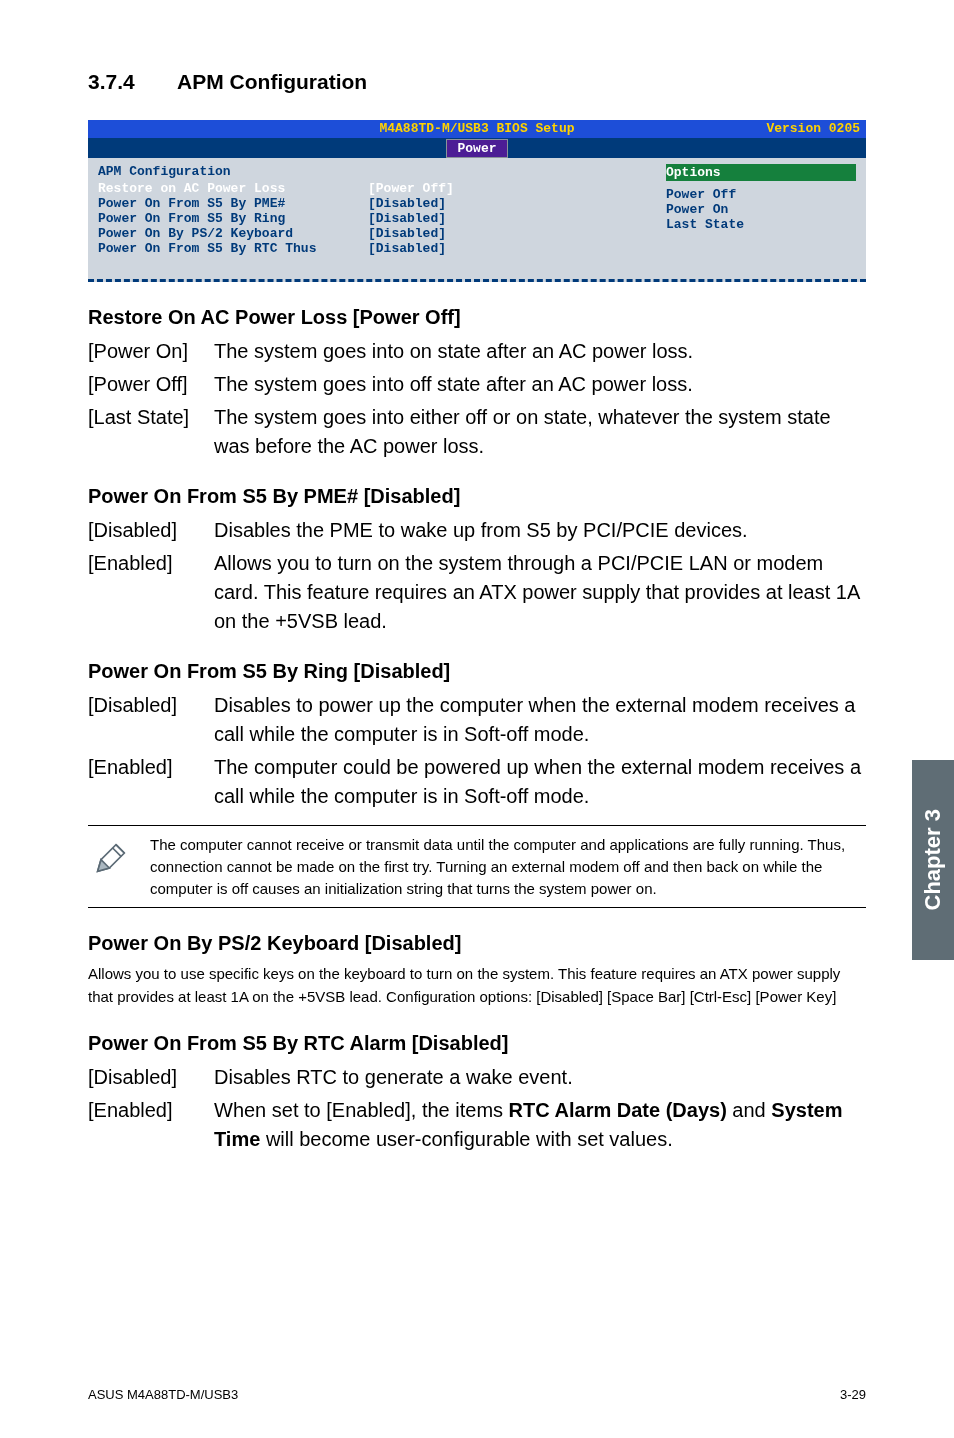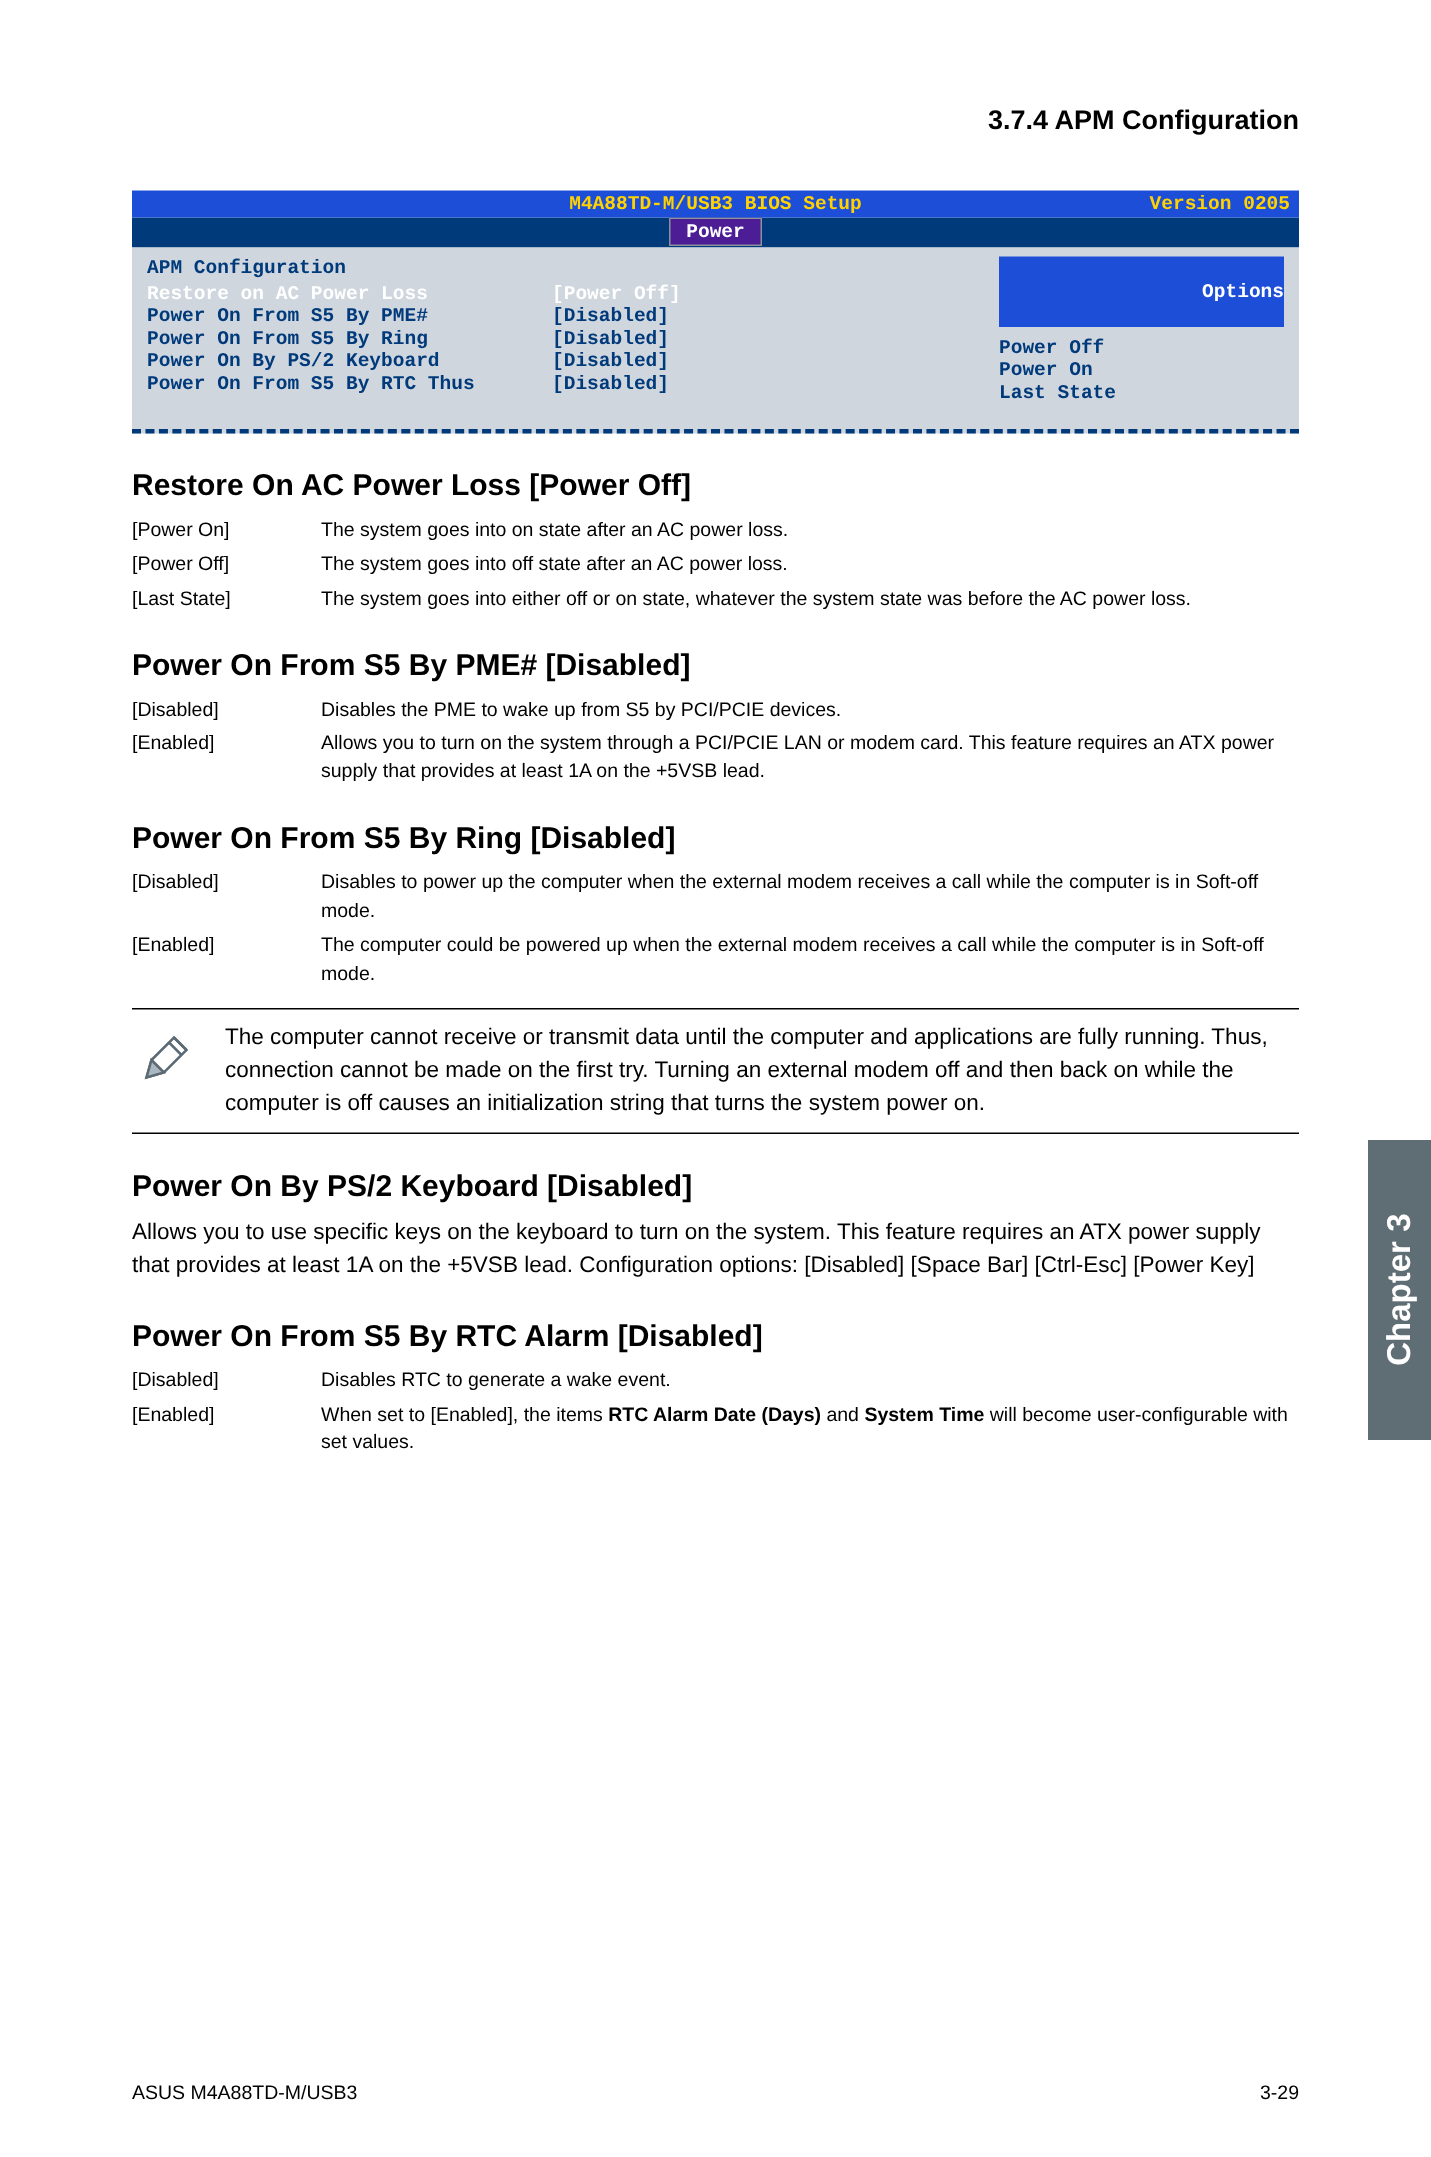--- a/index.html
+++ b/index.html
@@ -1,41 +1,41 @@
 <!DOCTYPE html>
 <html><head>
 <meta charset="utf-8">
 <style>
   html,body { margin:0; padding:0; background:#fff; font-family: Helvetica, Arial, sans-serif; color:#000; }
   .page { width:954px; min-height:1438px; box-sizing:border-box; padding:70px 88px 30px 88px; position:relative; }
   .side-tab { position:absolute; right:0; top:760px; width:42px; height:200px; background:#5f6d75; display:flex; align-items:center; justify-content:center; }
   .side-tab span { writing-mode:vertical-rl; transform:rotate(180deg); color:#fff; font-weight:bold; font-size:22px; }
-  h2.sec { font-size:18px; font-weight:bold; margin:0 0 36px 0;text-align:right; }
+  h2.sec { font-size:21px; font-weight:bold; margin:0 0 26px 0; }
   h2.sec .num { display:inline-block; width:84px; }
   .bios-header { background:#1d4ed8; color:#ffd200; font-family:'Courier New',monospace; font-size:13px; font-weight:bold; text-align:center; position:relative; height:18px; line-height:18px; }
   .bios-header .left-text{position:absolute;left:0;right:0;text-align:center;}
   .bios-header .right-text{position:absolute;right:6px;}
   .bios-tabrow { background:#003a7a; text-align:center; height:20px; }
   .bios-tab { display:inline-block; background:#4c1d95; color:#fff; font-family:'Courier New',monospace; font-size:13px; font-weight:bold; padding:1px 10px; border:1px solid #8b939a; }
   .bios-body { display:flex; background:#cfd6de; font-family:'Courier New',monospace; font-size:13px; font-weight:bold; }
   .bios-main { flex:1; padding:6px 10px 26px 10px; color:#003a7a; }
   .bios-main .title { color:#003a7a; margin-bottom:2px; }
   .bios-main .row { display:flex; }
   .bios-main .row .label { flex:0 0 270px; white-space:pre; }
   .bios-main .hi .label, .bios-main .hi .val { color:#fff; }
   .bios-sidebar { width:190px; padding:6px 10px 18px 10px; color:#003a7a; }
-  .opts-head { background:#1d4ed8; color:#fff; text-align:right; padding:16px 0; margin-bottom:6px; }
+  .opts-head { background:#15803d; color:#fff; text-align:left; padding:1px 0; margin-bottom:6px; }
   .dash-border {
     height:0;
     border-top:3px dashed #003a7a;
     margin-top:-3px;
   }
 
   h3.sub { font-size:20px; font-weight:bold; margin:24px 0 8px 0; }
-  .def-row { display:flex; margin:4px 0; font-size:13px; line-height:1.45; }
+  .def-row { display:flex; margin:4px 0; font-size:20px; line-height:1.45; }
   .def-row .term { flex:0 0 126px; }
   .def-row .desc { flex:1; }
   p.body { font-size:15px; line-height:1.5; margin:6px 0 18px 0; }
   .note-box { display:flex; border-top:1px solid #000; border-bottom:1px solid #000; padding:8px 0; margin:14px 0 20px 0; gap:16px; }
   .note-icon { flex:0 0 46px; display:flex; align-items:flex-start; justify-content:center; padding-top:4px;}
   .note-text { flex:1; font-size:15px; line-height:1.45; }
   .pencil-svg { width:40px; height:40px; }
   .footer { position:absolute; bottom:36px; left:88px; right:88px; display:flex; justify-content:space-between; font-size:13px; }
   b { font-weight:bold; }
 </style>

